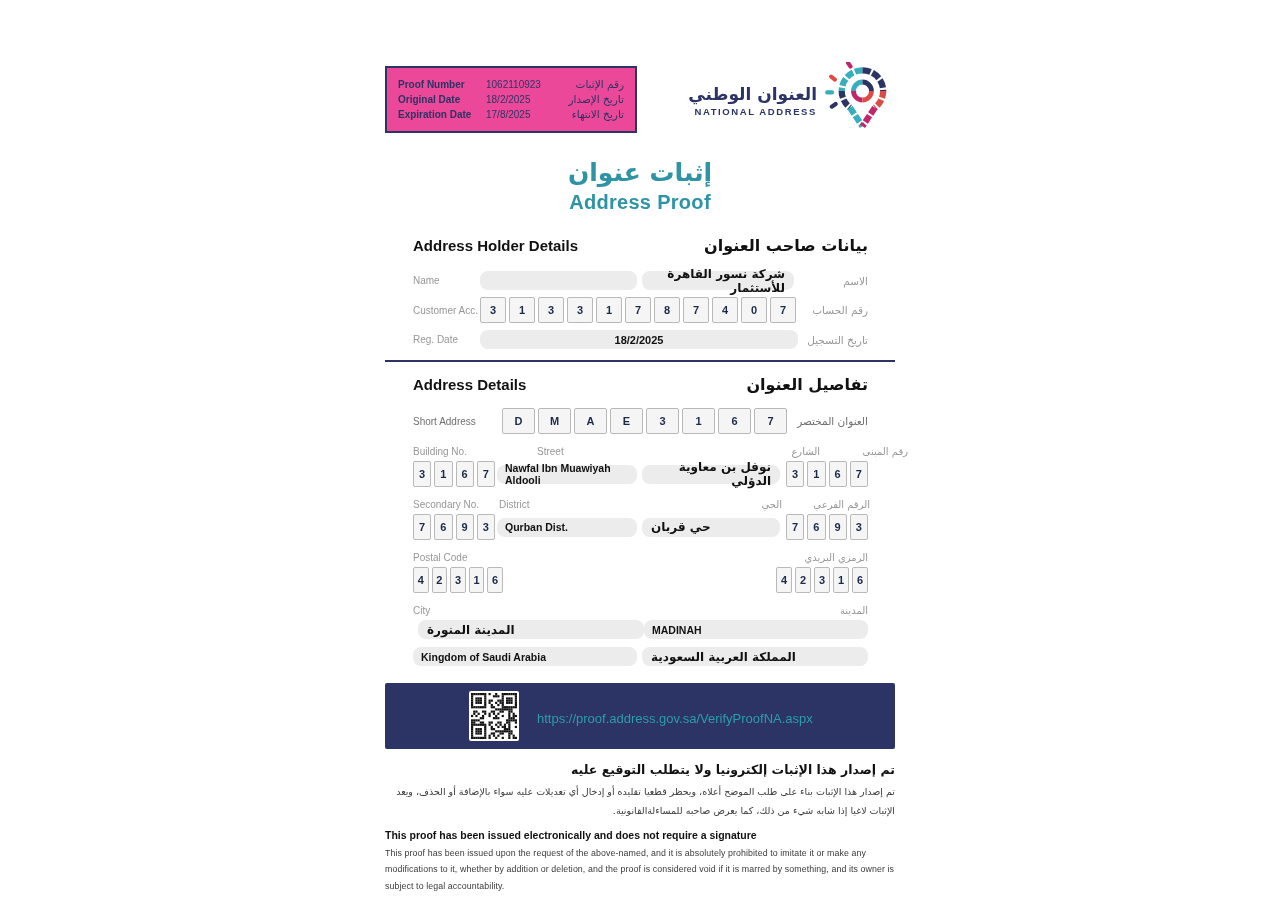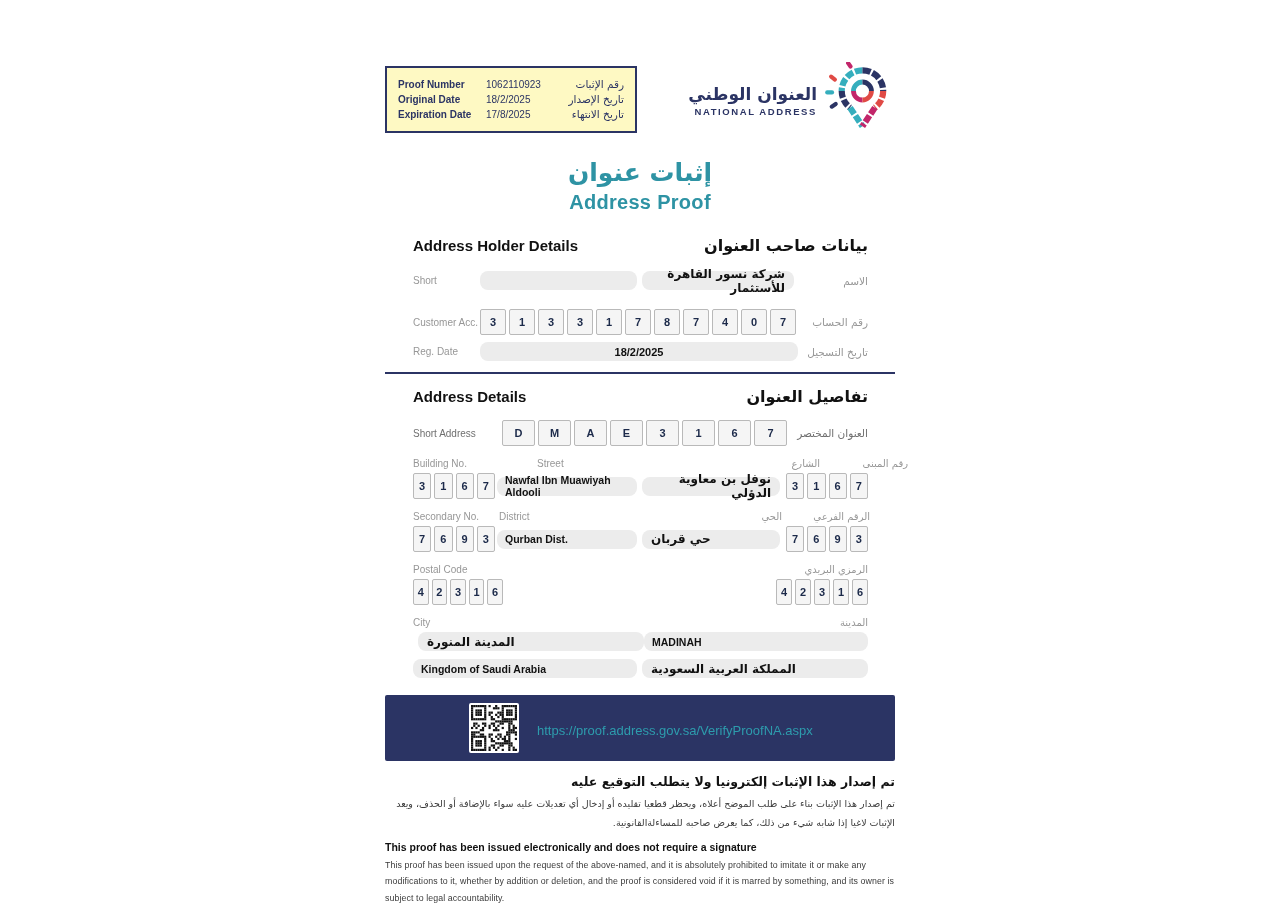--- a/index.html
+++ b/index.html
@@ -3,21 +3,21 @@
 <meta charset="utf-8">
 <style>
   html,body{margin:0;padding:0;background:#fff;}
   .canvas{width:1280px;height:907px;position:relative;background:#fff;overflow:hidden;
           font-family:"Liberation Sans","DejaVu Sans",sans-serif;color:#1a1a1a;}
   .page{position:absolute;left:385px;top:0;width:510px;}
   .ar{font-family:"DejaVu Sans","Liberation Sans",sans-serif;}
 
   
   .hdr{margin-top:66px;display:flex;justify-content:space-between;align-items:flex-start;}
-  .proof-box{width:252px;box-sizing:border-box;border:2px solid #2B3464;padding:9px 11px;background:#fef9c3;}
+  .proof-box{width:252px;box-sizing:border-box;border:2px solid #2B3464;padding:9px 11px;background:#ec4899;}
   .proof-row{display:flex;justify-content:space-between;align-items:baseline;font-size:10px;color:#2B3464;line-height:15px;}
   .pl{font-weight:700;width:88px;}
   .pv{width:72px;}
   .pa{font-size:10.5px;text-align:right;flex:1;}
   .logo{display:flex;align-items:center;gap:6px;margin-top:-4px;}
   .logo-text{text-align:right;}
   .logo-ar{font-size:17px;font-weight:700;color:#2B3464;letter-spacing:1px;}
   .logo-en{font-size:9.5px;font-weight:700;color:#2B3464;letter-spacing:1.6px;margin-top:2px;}
 
   
@@ -37,21 +37,21 @@
   .gbox{background:#ECECEC;border-radius:8px;height:19px;display:flex;align-items:center;box-sizing:border-box;}
   .dbox{background:#F5F5F5;border:1px solid #B9B9B9;border-radius:2px;box-sizing:border-box;
         display:flex;align-items:center;justify-content:center;
         font-size:11px;font-weight:700;color:#1C2A4A;height:26px;}
   .digits{display:flex;gap:3px;}
 
   
   .name-row{margin-top:16px;}
   .nameEn{width:157px;}
   .nameAr{width:152px;margin-left:5px;justify-content:flex-end;padding:0 9px;font-size:12px;font-weight:700;color:#111;}
-  .cust-row{margin-top:19px;}
+  .cust-row{margin-top:7px;}
   .dbox.cust{width:26px;}
   .reg-row{margin-top:7px;}
   .regBox{width:318px;justify-content:center;font-size:11px;font-weight:700;color:#111;}
 
   .divider{margin-top:11px;border-top:2px solid #2B3464;}
 
   
   .short-row{margin-top:14px;}
   .lab2{font-size:10px;color:#6f6f6f;}
   .lab2L{width:89px;flex:none;}
@@ -146,21 +146,21 @@
     <div class="title-ar ar" dir="rtl">إثبات عنوان</div>
     <div class="title-en">Address Proof</div>
 
     <div class="sec-head">
       <div class="sec-en">Address Holder Details</div>
       <div class="sec-ar ar" dir="rtl">بيانات صاحب العنوان</div>
     </div>
 
     <div class="inner">
       <div class="row name-row">
-        <span class="lab labL">Short</span>
+        <span class="lab labL">Name</span>
         <span class="gbox nameEn"></span>
         <span class="gbox nameAr ar" dir="rtl">شركة نسور القاهرة للأستثمار</span>
         <span class="lab labR ar" dir="rtl">الاسم</span>
       </div>
 
       <div class="row cust-row">
         <span class="lab labL">Customer Acc.</span>
         <span class="digits">
           <span class="dbox cust">3</span>
           <span class="dbox cust">1</span>

